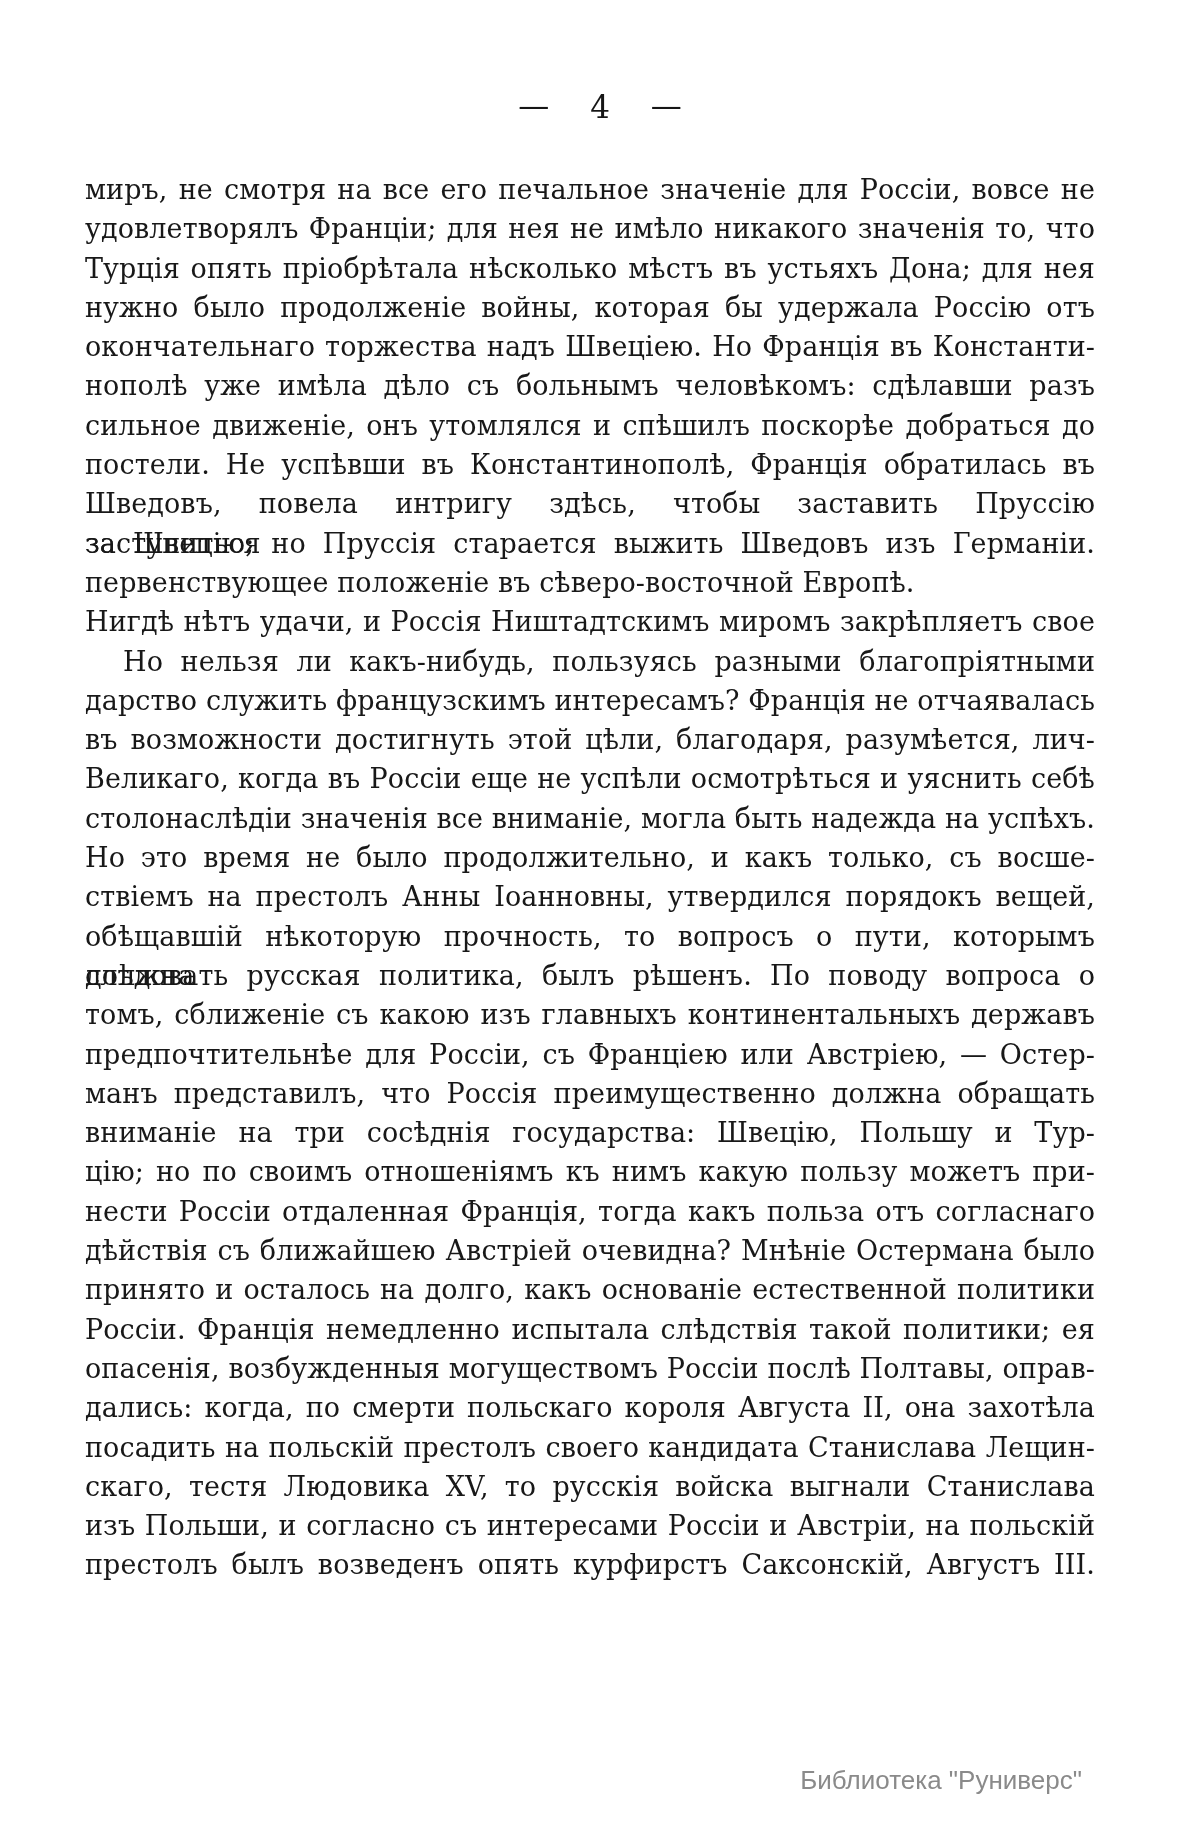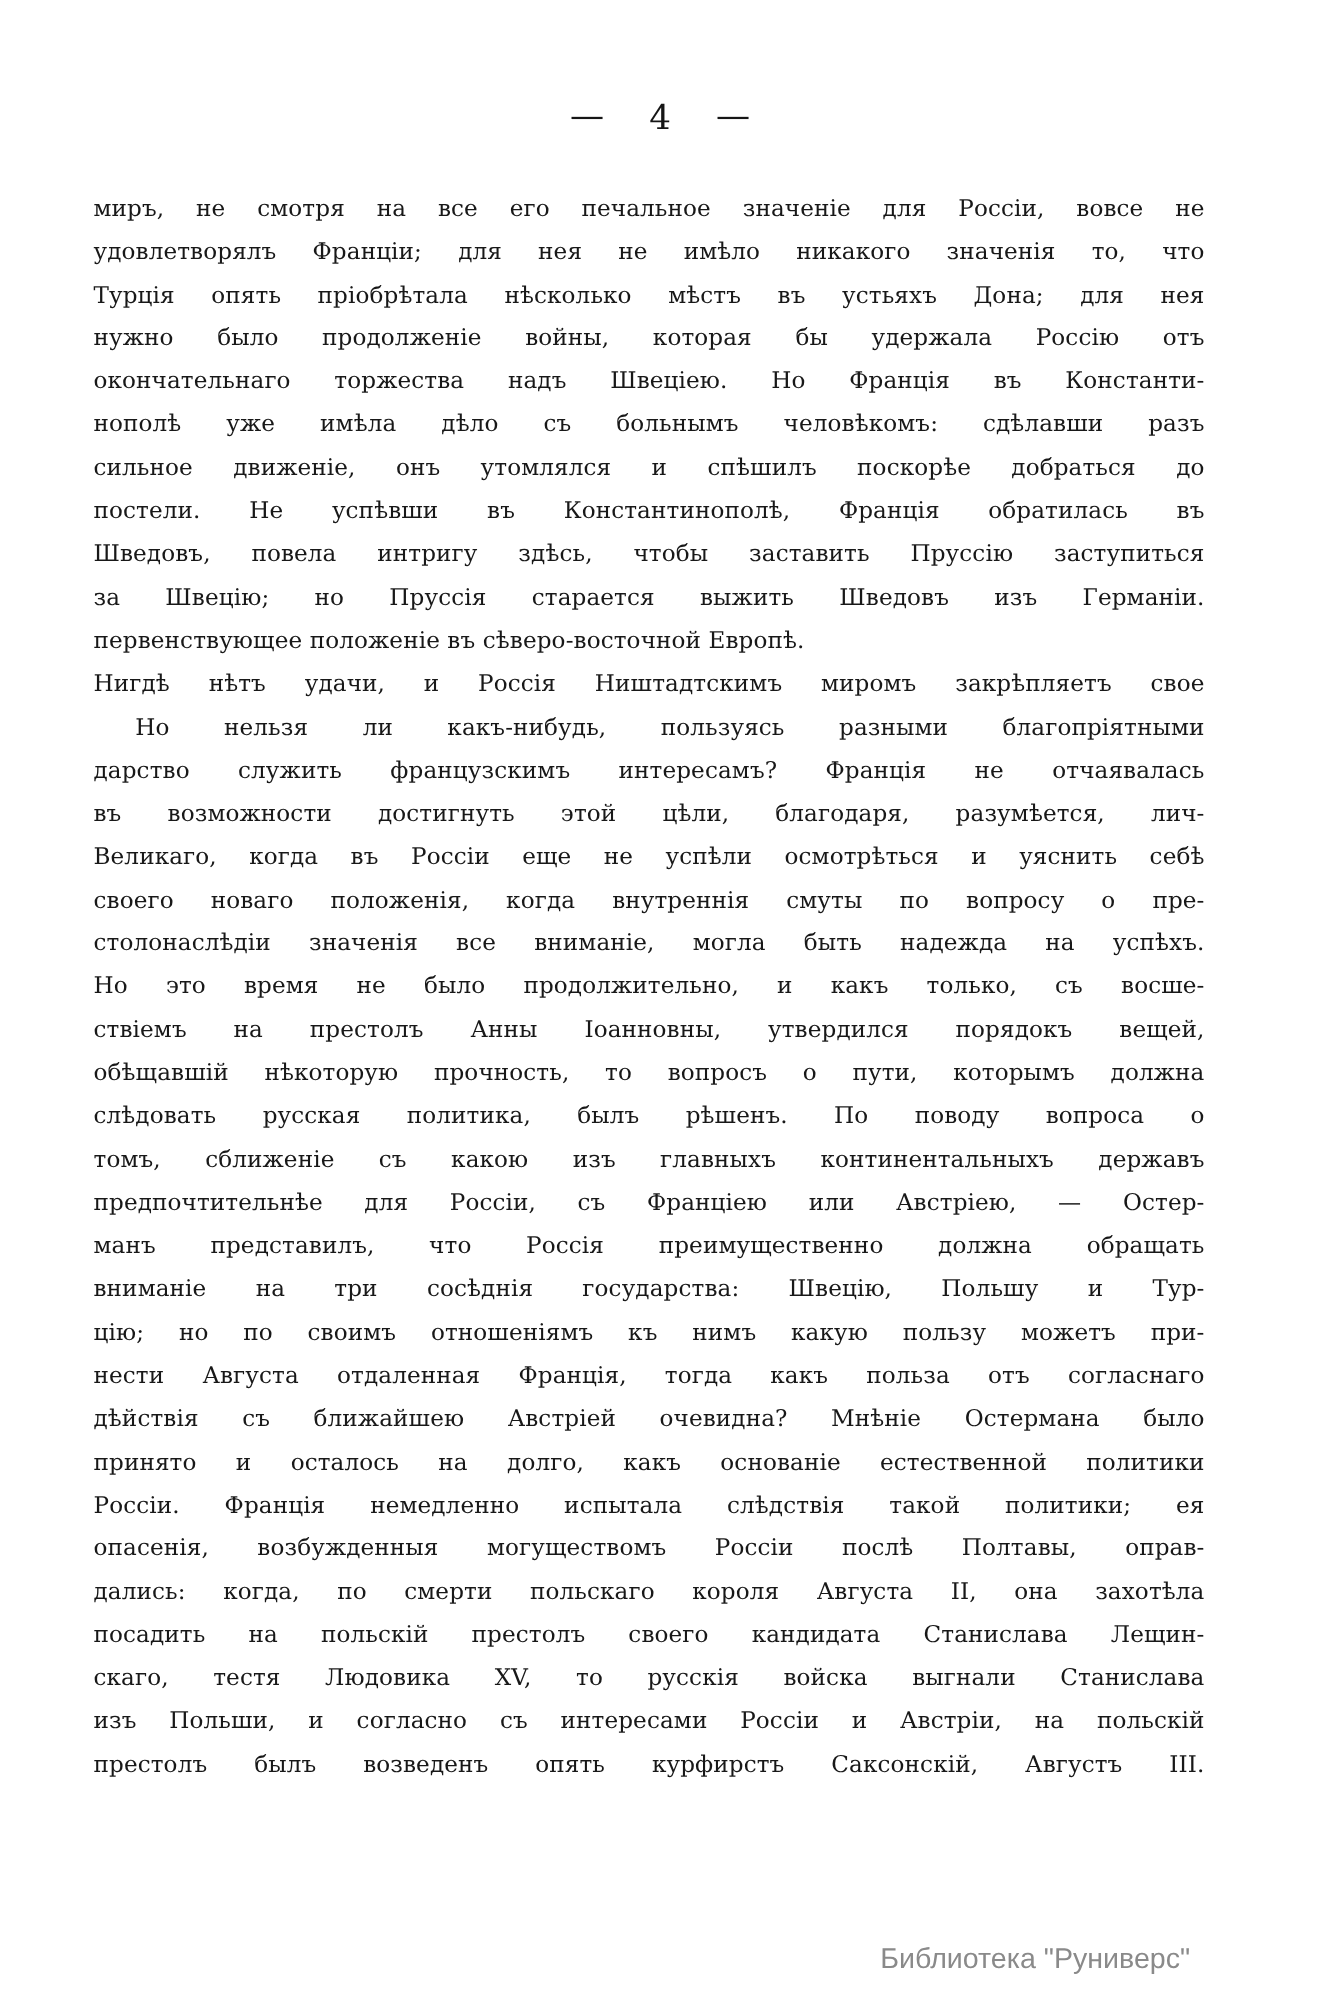--- a/index.html
+++ b/index.html
@@ -32,21 +32,21 @@
     }
     .page-header .dash {
       letter-spacing: 0;
       transform: translateY(-2px);
     }
     .text-block {
       position: absolute;
       top: 170px;
       left: 85px;
       width: 1010px;
-      font-size: 21px;
+      font-size: 27px;
       color: #181818;
     }
     .paragraph {
       margin: 0;
       padding: 0;
     }
     .line {
       line-height: 39.3px;
       height: 39.3px;
       text-align: justify;
@@ -96,32 +96,31 @@
         <div class="line">Шведовъ, повела интригу здѣсь, чтобы заставить Пруссію заступиться</div>
         <div class="line">за Швецію; но Пруссія старается выжить Шведовъ изъ Германіи.</div>
         <div class="line flush-last">первенствующее положеніе въ сѣверо-восточной Европѣ.</div>
         <div class="line">Нигдѣ нѣтъ удачи, и Россія Ништадтскимъ миромъ закрѣпляетъ свое</div>
       </div>
       <div class="paragraph">
         <div class="line indent">Но нельзя ли какъ-нибудь, пользуясь разными благопріятными</div>
         <div class="line">дарство служить французскимъ интересамъ? Франція не отчаявалась</div>
         <div class="line">въ возможности достигнуть этой цѣли, благодаря, разумѣется, лич-</div>
         <div class="line">Великаго, когда въ Россіи еще не успѣли осмотрѣться и уяснить себѣ</div>
-        <div class="line">своего новаго положенія, когда внутреннія смуты по вопросу о пре-</div>
         <div class="line">столонаслѣдіи значенія все вниманіе, могла быть надежда на успѣхъ.</div>
         <div class="line">Но это время не было продолжительно, и какъ только, съ восше-</div>
         <div class="line">ствіемъ на престолъ Анны Іоанновны, утвердился порядокъ вещей,</div>
         <div class="line">обѣщавшій нѣкоторую прочность, то вопросъ о пути, которымъ должна</div>
         <div class="line">слѣдовать русская политика, былъ рѣшенъ. По поводу вопроса о</div>
         <div class="line">томъ, сближеніе съ какою изъ главныхъ континентальныхъ державъ</div>
         <div class="line">предпочтительнѣе для Россіи, съ Франціею или Австріею, — Остер-</div>
         <div class="line">манъ представилъ, что Россія преимущественно должна обращать</div>
         <div class="line">вниманіе на три сосѣднія государства: Швецію, Польшу и Тур-</div>
         <div class="line">цію; но по своимъ отношеніямъ къ нимъ какую пользу можетъ при-</div>
-        <div class="line">нести Августа отдаленная Франція, тогда какъ польза отъ согласнаго</div>
+        <div class="line">нести Россіи отдаленная Франція, тогда какъ польза отъ согласнаго</div>
         <div class="line">дѣйствія съ ближайшею Австріей очевидна? Мнѣніе Остермана было</div>
         <div class="line">принято и осталось на долго, какъ основаніе естественной политики</div>
         <div class="line">Россіи. Франція немедленно испытала слѣдствія такой политики; ея</div>
         <div class="line">опасенія, возбужденныя могуществомъ Россіи послѣ Полтавы, оправ-</div>
         <div class="line">дались: когда, по смерти польскаго короля Августа II, она захотѣла</div>
         <div class="line">посадить на польскій престолъ своего кандидата Станислава Лещин-</div>
         <div class="line">скаго, тестя Людовика XV, то русскія войска выгнали Станислава</div>
         <div class="line">изъ Польши, и согласно съ интересами Россіи и Австріи, на польскій</div>
         <div class="line">престолъ былъ возведенъ опять курфирстъ Саксонскій, Августъ III.</div>
       </div>

